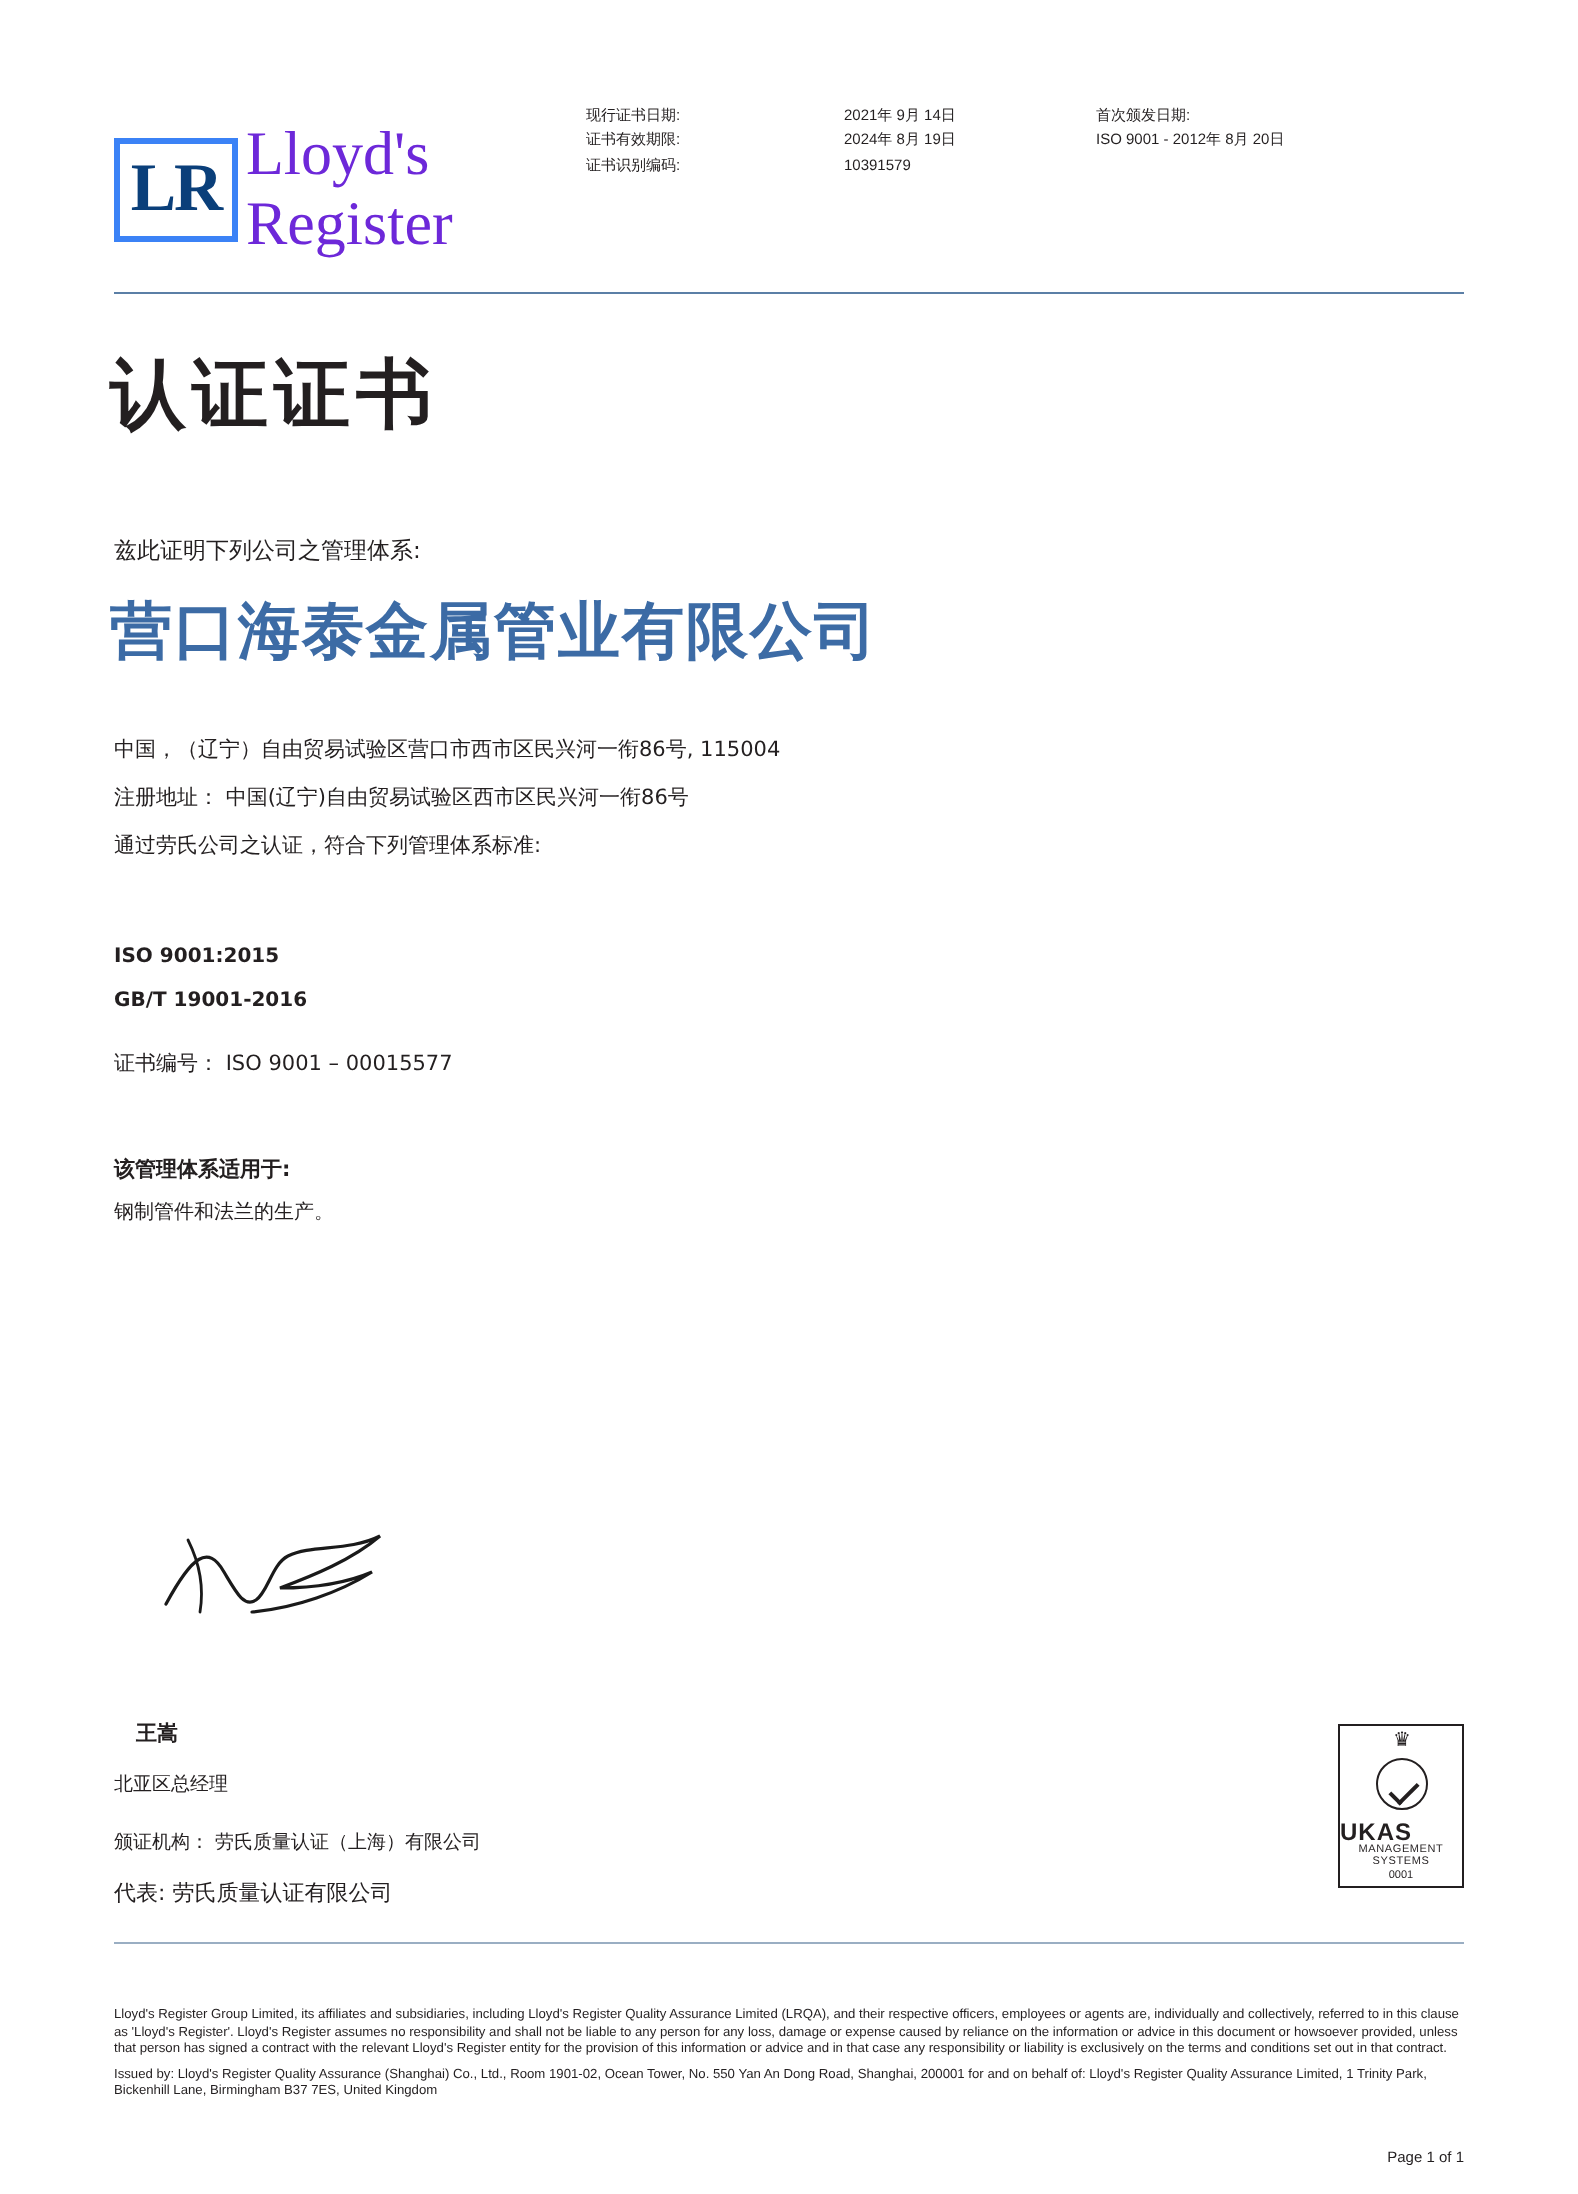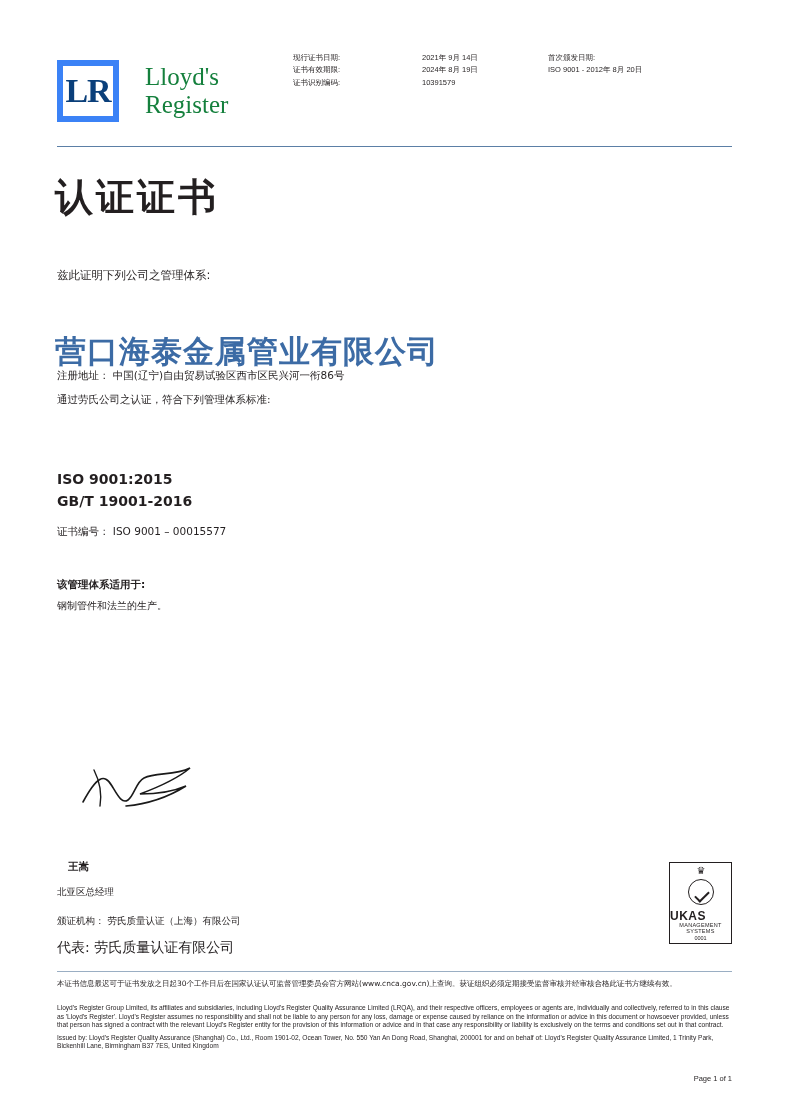--- a/index.html
+++ b/index.html
@@ -28,45 +28,45 @@
   }
   .logo-block {
     position: absolute;
     left: 57px;
     top: 60px;
     display: flex;
     align-items: center;
   }
   .logo-mark {
     width: 62px;
-    height: 62px;
-    border: 6px solid #3b82f6;
+    height: 52px;
+    border: 3px solid #3b82f6;
     box-sizing: border-box;
     position: relative;
   }
   .logo-mark .lr-text {
     position: absolute;
     left: 0; top: 0;
     width: 100%;
     height: 100%;
     display: flex;
     align-items: center;
     justify-content: center;
     font-family: "Liberation Serif", serif;
     font-weight: bold;
     font-size: 34px;
     color: #0a3f7a;
     letter-spacing: -1px;
   }
   .logo-word {
-    margin-left: 26px;
+    margin-left: 4px;
     font-family: "Liberation Serif", serif;
-    font-size: 25px;
+    font-size: 31px;
     line-height: 1.12;
-    color: #15803d;
+    color: #6d28d9;
     font-weight: normal;
   }
   .logo-word div { white-space: nowrap; }
 
   .meta {
     position: absolute;
     top: 52px;
     font-size: 7.5px;
     color: #231f20;
     line-height: 1.65;
@@ -110,36 +110,35 @@
   }
   .company {
     position: absolute;
     left: 55px;
     top: 295px;
     font-size: 31px;
     font-weight: bold;
     color: #3c6ba5;
     letter-spacing: 1px;
     font-family: Liberation Mono, monospace;
-    margin-top: 36px;
   }
   .addr-lines {
     position: absolute;
     left: 57px;
     top: 363px;
     font-size: 10.5px;
     color: #231f20;
     line-height: 24px;
     font-family: "DejaVu Sans", sans-serif;
   }
   .standards {
     position: absolute;
     left: 57px;
     top: 468px;
-    font-size: 14px;
+    font-size: 10px;
     font-weight: bold;
     color: #231f20;
     line-height: 22px;
     font-family: "DejaVu Sans", sans-serif;
   }
   .cert-no {
     position: absolute;
     left: 57px;
     top: 525px;
     font-size: 10.5px;
@@ -194,21 +193,21 @@
     left: 57px;
     top: 915px;
     font-size: 9.5px;
     color: #231f20;
     font-family: "DejaVu Sans", sans-serif;
   }
   .rep {
     position: absolute;
     left: 57px;
     top: 939px;
-    font-size: 14px;
+    font-size: 11px;
     color: #231f20;
     font-family: "DejaVu Sans", sans-serif;
   }
 
   
   .ukas {
     position: absolute;
     left: 669px;
     top: 862px;
     width: 63px;
@@ -355,20 +354,21 @@
 
     <div class="hr-blue"></div>
   </div>
 
   <div class="cert-title">认证证书</div>
 
   <div class="intro">兹此证明下列公司之管理体系:</div>
   <div class="company">营口海泰金属管业有限公司</div>
 
   <div class="addr-lines">
+    <div>中国，（辽宁）自由贸易试验区营口市西市区民兴河一衔86号, 115004</div>
     <div>注册地址：  中国(辽宁)自由贸易试验区西市区民兴河一衔86号</div>
     <div>通过劳氏公司之认证，符合下列管理体系标准:</div>
   </div>
 
   <div class="standards">
     <div>ISO 9001:2015</div>
     <div>GB/T 19001-2016</div>
   </div>
 
   <div class="cert-no">证书编号：  ISO 9001 – 00015577</div>
@@ -391,20 +391,19 @@
     <div class="ukas-circle"></div>
     <div class="ukas-word">UKAS</div>
     <div class="ukas-sub">
       <div>MANAGEMENT</div>
       <div>SYSTEMS</div>
     </div>
     <div class="ukas-num">0001</div>
   </div>
 
   <div class="hr-foot"></div>
-  <div class="foot-cn">本证书信息最迟可于证书发放之日起30个工作日后在国家认证认可监督管理委员会官方网站(www.cnca.gov.cn)上查询。获证组织必须定期接受监督审核并经审核合格此证书方继续有效。</div>
   <div class="foot-en">
     <p>Lloyd's Register Group Limited, its affiliates and subsidiaries, including Lloyd's Register Quality Assurance Limited (LRQA), and their respective officers, employees or agents are, individually and collectively, referred to in this clause as 'Lloyd's Register'. Lloyd's Register assumes no responsibility and shall not be liable to any person for any loss, damage or expense caused by reliance on the information or advice in this document or howsoever provided, unless that person has signed a contract with the relevant Lloyd's Register entity for the provision of this information or advice and in that case any responsibility or liability is exclusively on the terms and conditions set out in that contract.</p>
     <p>Issued by: Lloyd's Register Quality Assurance (Shanghai) Co., Ltd., Room 1901-02, Ocean Tower, No. 550 Yan An Dong Road, Shanghai, 200001 for and on behalf of: Lloyd's Register Quality Assurance Limited, 1 Trinity Park, Bickenhill Lane, Birmingham B37 7ES, United Kingdom</p>
   </div>
   <div class="page-num">Page 1 of 1</div>
 
 </div>
 
 </body></html>

